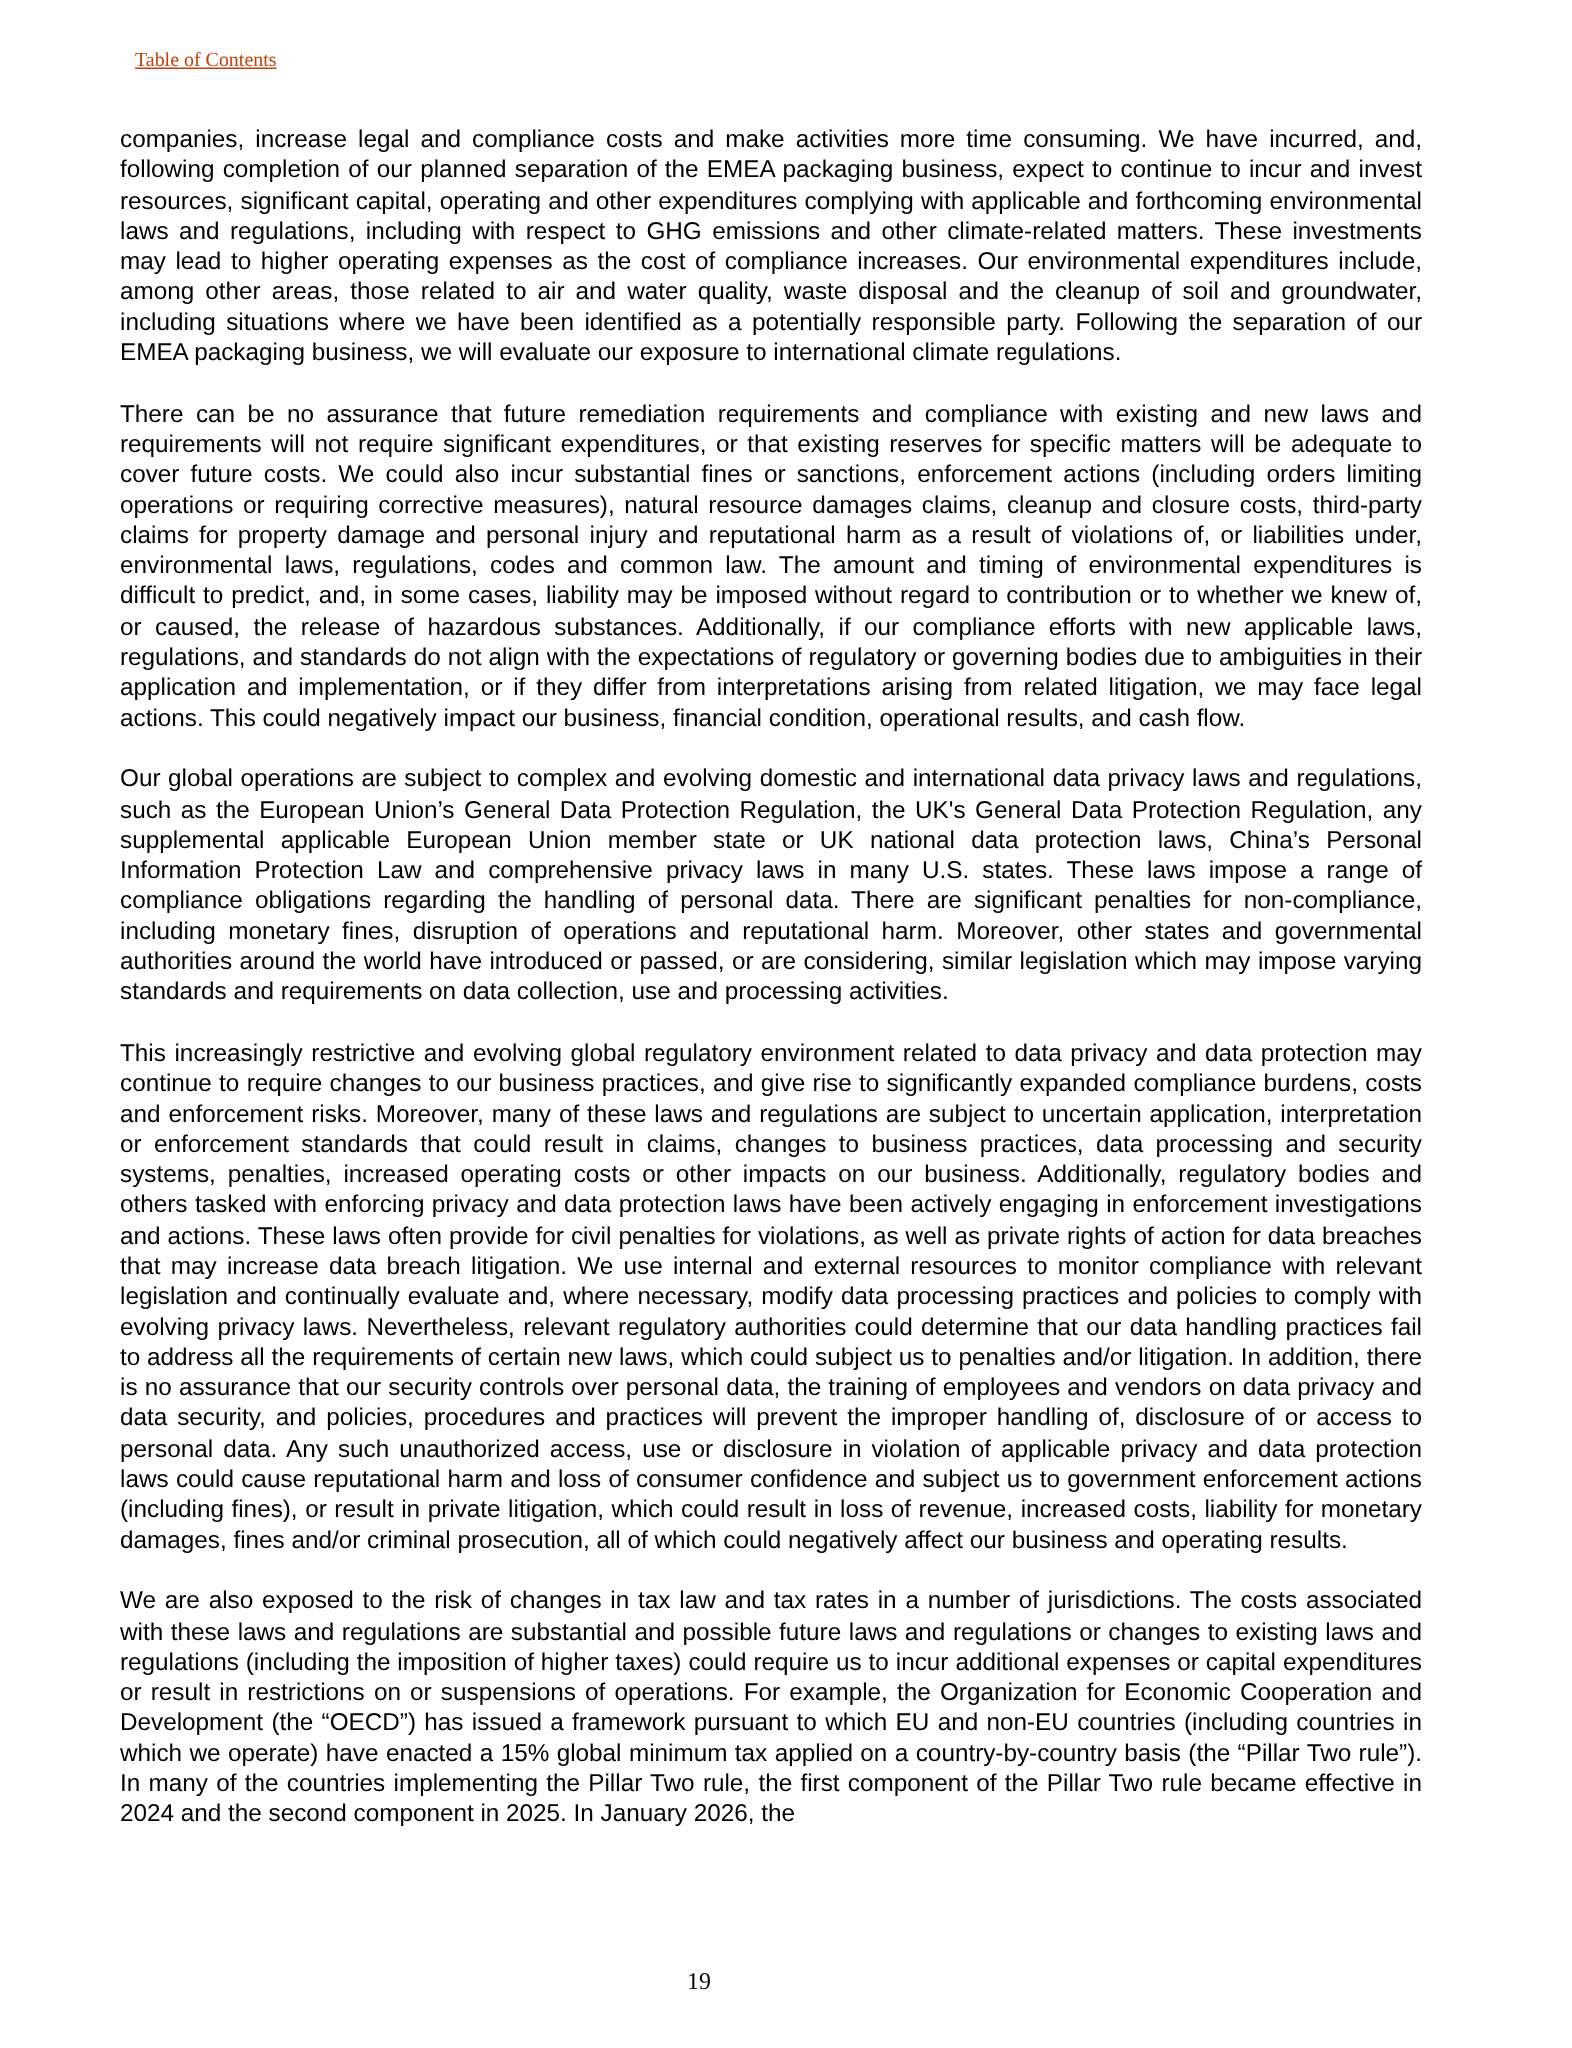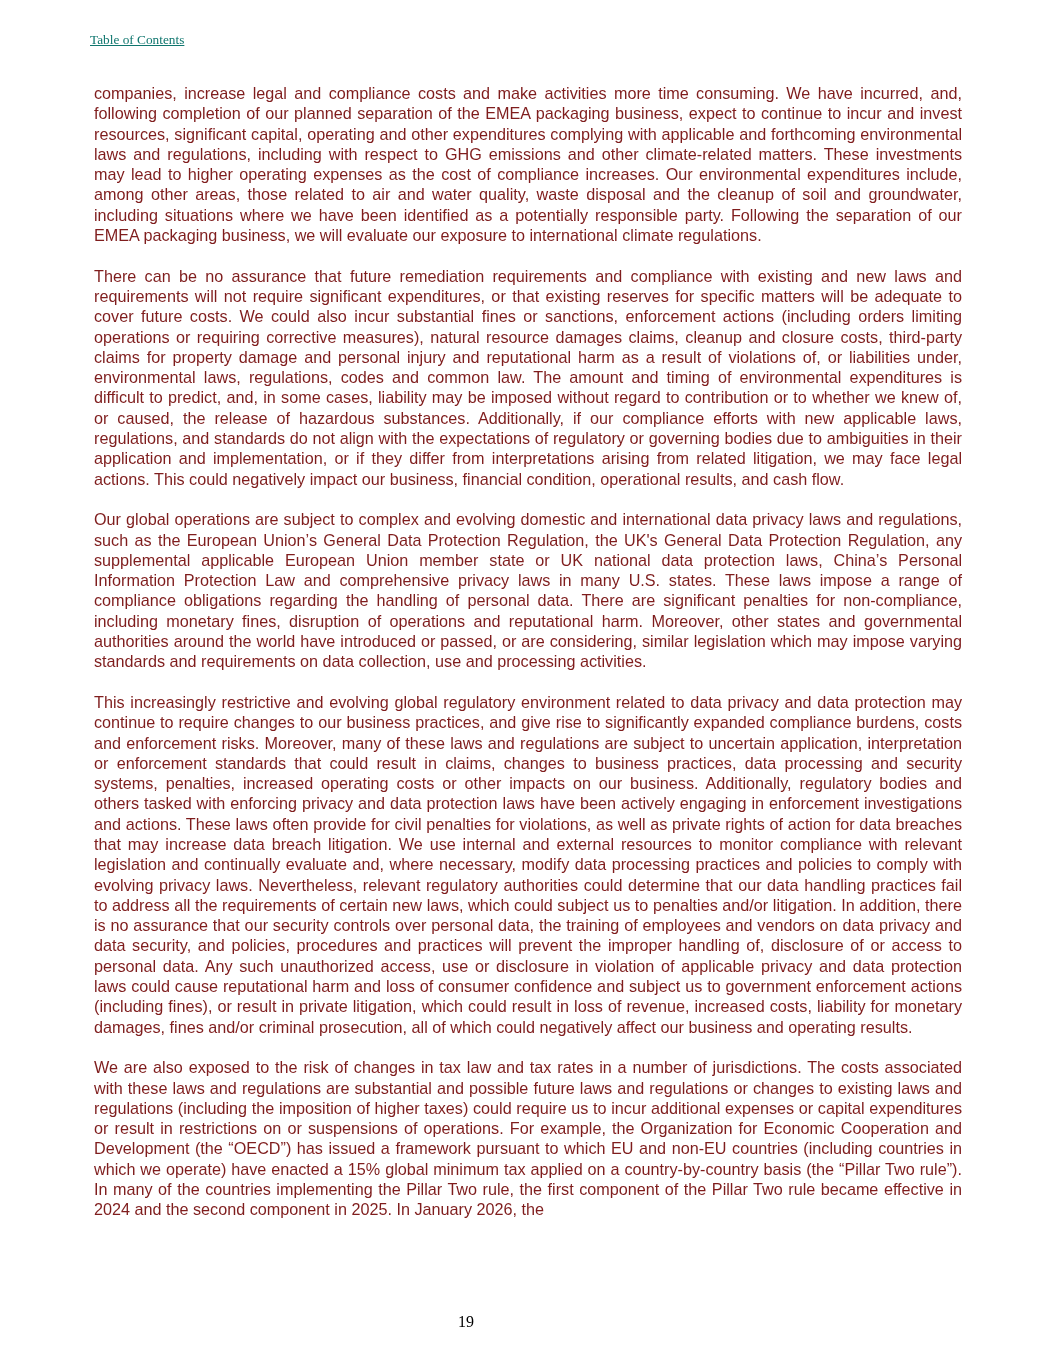--- a/index.html
+++ b/index.html
@@ -19,34 +19,34 @@
       top: 0;
       width: 1048px;
       height: 1365px;
     }
     .toc-link {
       position: absolute;
       left: 90px;
       top: 31px;
       font-family: "Liberation Serif", serif;
       font-size: 13.3px;
-      color: #0f766e;
+      color: #c2410c;
       text-decoration: underline;
       cursor: pointer;
       line-height: 18px;
     }
     .content {
       position: absolute;
-      left: 94px;
+      left: 80px;
       top: 83px;
       width: 868px;
       font-family: "Liberation Sans", sans-serif;
       font-size: 16.2px;
       line-height: 20.3px;
-      color: #7f1d1d;
+      color: #000000;
       text-align: justify;
     }
     .content p {
       margin: 0 0 20.3px 0;
     }
     .page-number {
       position: absolute;
       left: 0;
       width: 932px;
       top: 1312px;

